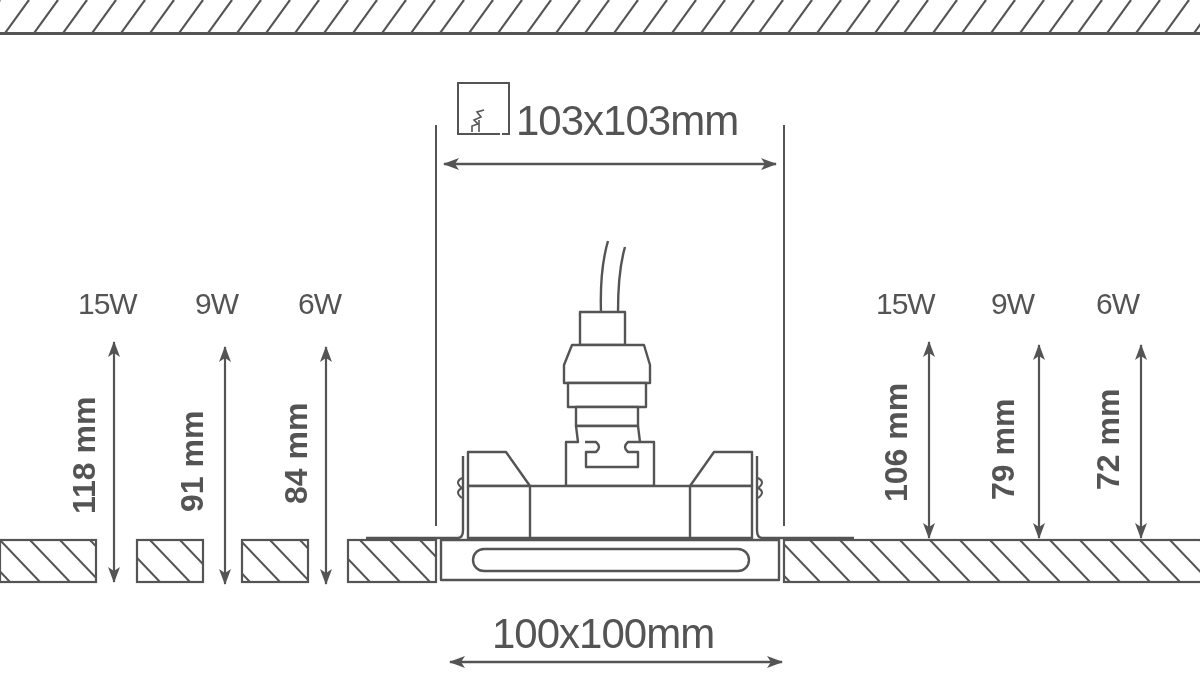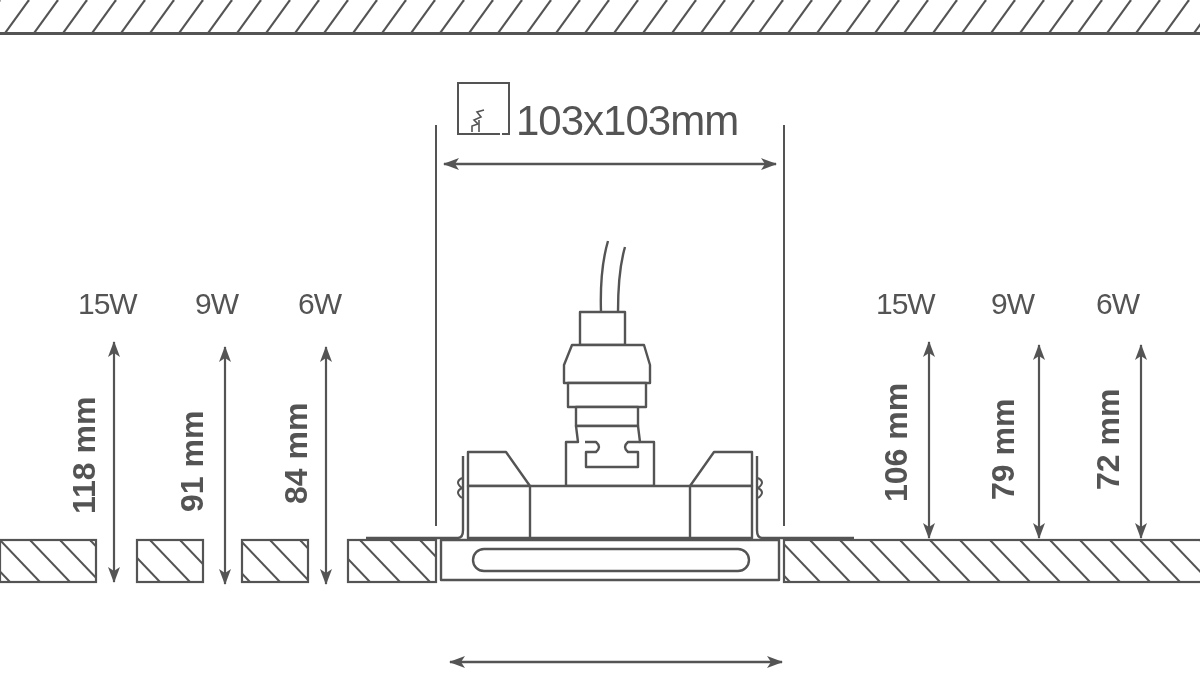--- a/index.html
+++ b/index.html
@@ -111,20 +111,21 @@
 
     <g stroke="#545454" stroke-width="2.2">
       <line x1="929" y1="342" x2="929" y2="538" marker-start="url(#arrowStart)" marker-end="url(#arrowEnd)"></line>
       <line x1="1039" y1="345" x2="1039" y2="538" marker-start="url(#arrowStart)" marker-end="url(#arrowEnd)"></line>
       <line x1="1141" y1="345" x2="1141" y2="538" marker-start="url(#arrowStart)" marker-end="url(#arrowEnd)"></line>
     </g>
   </svg>
 
   <div class="lbl dim-h" style="left:516px; top:100px;">103x103mm</div>
 
+  <div class="lbl dim-h" style="left:492px; top:613px;">100x100mm</div>
 
   <div class="lbl watt" style="left:78px; top:289px;">15W</div>
   <div class="lbl watt" style="left:195px; top:289px;">9W</div>
   <div class="lbl watt" style="left:298px; top:289px;">6W</div>
 
   <div class="lbl vert" style="left:68px; top:514px;">118 mm</div>
   <div class="lbl vert" style="left:176px; top:512px;">91 mm</div>
   <div class="lbl vert" style="left:280px; top:504px;">84 mm</div>
 
   <div class="lbl watt" style="left:876px; top:289px;">15W</div>

